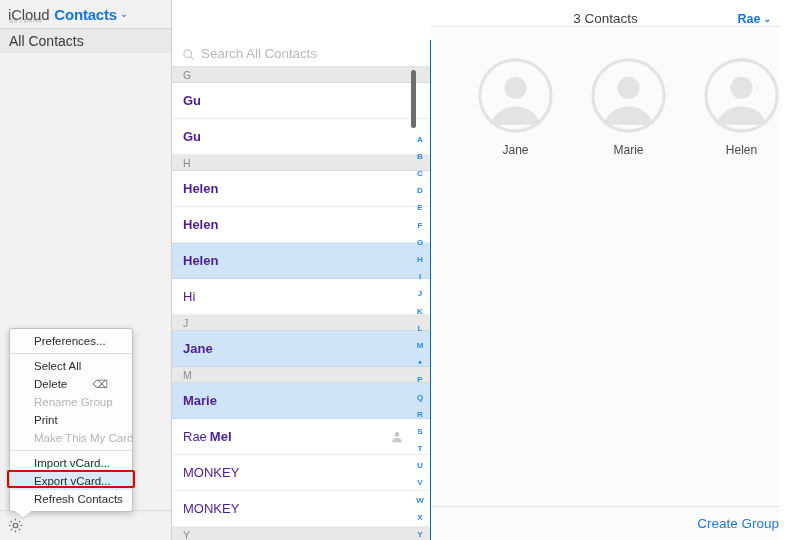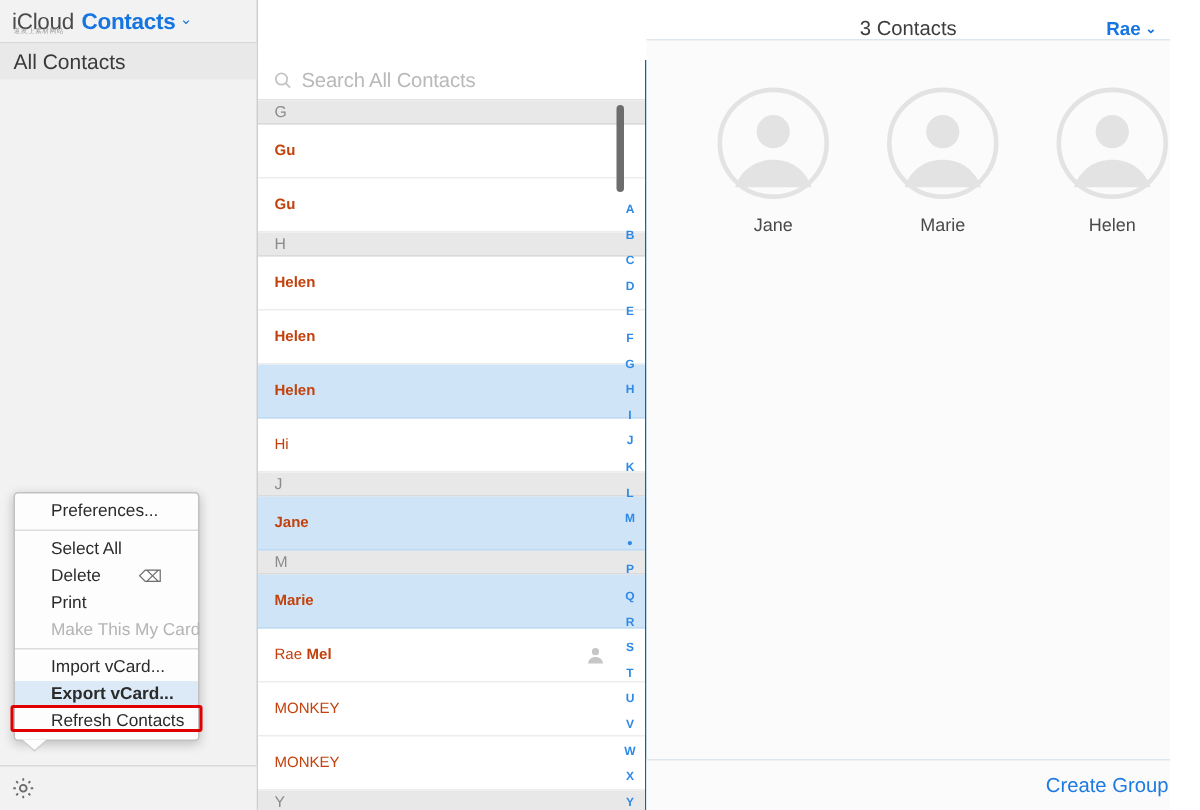--- a/index.html
+++ b/index.html
@@ -127,21 +127,20 @@
     color: #6e6e6e;
     font-size: 11px;
   }
   .ctx-divider {
     height: 1px;
     background: #dcdcdc;
     margin: 3px 0;
   }
   .ctx-item.selected {
     background: #dce9f7;
-    font-weight: bold;
   }
   .ctx-highlight-box {
     position: absolute;
     left: 7px;
     top: 470px;
     width: 128px;
     height: 18px;
     border: 2px solid #e00000;
     border-radius: 2px;
     z-index: 60;
@@ -184,22 +183,22 @@
     padding-left: 11px;
     font-size: 10.5px;
     color: #8b8b8b;
     border-bottom: 1px solid #dadada;
   }
   .c-row {
     height: 36px;
     display: flex;
     align-items: center;
     padding-left: 11px;
-    font-size: 10px;
-    color: #c2410c;
+    font-size: 13px;
+    color: #4c1d95;
     border-bottom: 1px solid #ededed;
     position: relative;
   }
   .c-row.sel { background: #cfe5f7; border-bottom-color: #bfdaf0; }
   .c-row .nm-light { font-weight: 400; }
   .c-row .nm-bold { font-weight: 700; margin-left: 3px; }
   .c-row.bold { font-weight: 700; }
   .mycard-icon {
     position: absolute;
     right: 26px;
@@ -500,20 +499,23 @@
         <span>Preferences...</span>
       </div>
       <div class="ctx-divider"></div>
       <div class="ctx-item">
         <span>Select All</span>
       </div>
       <div class="ctx-item">
         <span>Delete</span>
         <span class="shortcut">⌫</span>
       </div>
+      <div class="ctx-item disabled">
+        <span>Rename Group</span>
+      </div>
       <div class="ctx-item">
         <span>Print</span>
       </div>
       <div class="ctx-item disabled">
         <span>Make This My Card</span>
       </div>
       <div class="ctx-divider"></div>
       <div class="ctx-item">
         <span>Import vCard...</span>
       </div>

